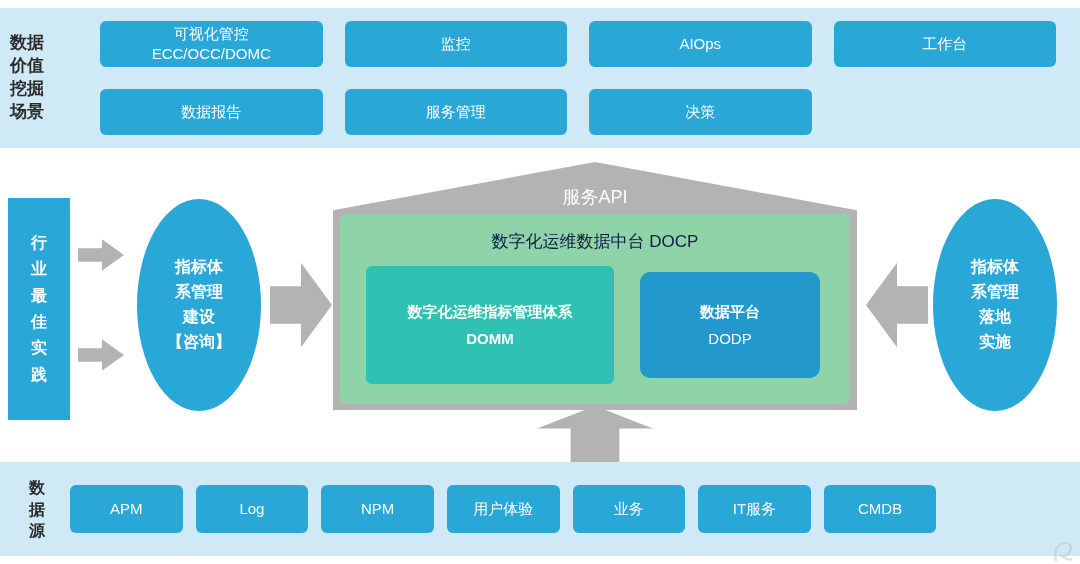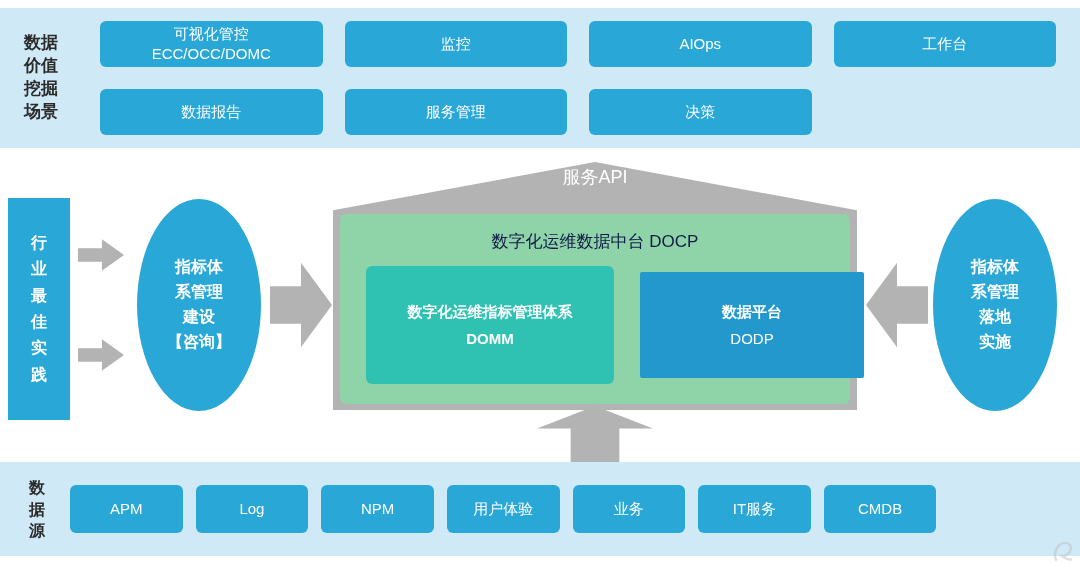--- a/index.html
+++ b/index.html
@@ -6,21 +6,21 @@
   html,body { width:1080px; height:564px; background:#ffffff;
     font-family:"Liberation Sans","DejaVu Sans",sans-serif; }
   .canvas { position:relative; width:1080px; height:564px; background:#fff; overflow:hidden; }
 
   .band { position:absolute; left:0; width:1080px; background:#cfe9f6; }
   .top-band { top:8px; height:140px; }
   .bottom-band { top:462px; height:94px; }
 
   .v-label { position:absolute; color:#2b2b2b; font-weight:bold; font-size:17px;
     line-height:1.35; text-align:center; white-space:pre-line; }
-  .top-label { left:14px; top:50%; transform:translateY(-50%); width:54px; }
+  .top-label { left:0; top:50%; transform:translateY(-50%); width:54px; }
   .bottom-label { left:24px; top:50%; transform:translateY(-50%); width:26px; font-size:16px; }
 
   .top-grid { position:absolute; left:100px; right:24px; top:0; height:100%;
     display:grid; grid-template-columns:repeat(4,1fr); grid-auto-rows:46px;
     column-gap:22px; row-gap:14px; align-content:center;gap:22px; }
   .bottom-grid { position:absolute; left:70px; right:18px; top:50%; transform:translateY(-50%);
     display:grid; grid-template-columns:repeat(8,1fr); gap:13px; height:48px; }
 
   .bluebox { background:#29a7d7; border-radius:6px; color:#fff; display:flex;
     align-items:center; justify-content:center; text-align:center; font-size:15px;
@@ -43,32 +43,32 @@
     clip-path:polygon(0 30%,52% 30%,52% 4%,100% 50%,52% 96%,52% 70%,0 70%); }
   .big-arrow-right { left:270px; top:258px; width:62px; height:94px;
     clip-path:polygon(0 30%,50% 30%,50% 5%,100% 50%,50% 95%,50% 70%,0 70%); }
   .big-arrow-left { left:866px; top:258px; width:62px; height:94px;
     clip-path:polygon(100% 30%,50% 30%,50% 5%,0 50%,50% 95%,50% 70%,100% 70%); }
   .up-arrow { left:537px; top:406px; width:116px; height:56px;
     clip-path:polygon(50% 0,100% 40%,71% 40%,71% 100%,29% 100%,29% 40%,0 40%); }
 
   .house-roof { position:absolute; left:333px; top:162px; width:524px; height:248px;
     background:#b3b3b3; clip-path:polygon(0 100%,0 19.5%,50% 0,100% 19.5%,100% 100%); }
-  .roof-label { position:absolute; left:333px; top:165px; width:524px; text-align:center;
+  .roof-label { position:absolute; left:333px; top:185px; width:524px; text-align:center;
     color:#fff; font-size:18px; }
 
   .green-box { position:absolute; left:340px; top:214px; width:510px; height:190px;
     background:#8fd3a8; border-radius:6px; }
   .green-title { position:absolute; top:16px; left:0; width:100%; text-align:center;
     color:#101c46; font-weight:normal; font-size:17px; }
   .domm { position:absolute; left:26px; top:52px; width:248px; height:118px; background:#2fc1b2;
     border-radius:6px; color:#fff; display:flex; flex-direction:column; align-items:center;
     justify-content:center; font-weight:bold; font-size:15px; line-height:1.8; text-align:center; }
-  .dodp { position:absolute; left:300px; top:58px; width:224px; height:106px; background:#2398cc;
-    border-radius:2px; color:#fff; display:flex; flex-direction:column; align-items:center;
+  .dodp { position:absolute; left:300px; top:58px; width:180px; height:106px; background:#2398cc;
+    border-radius:10px; color:#fff; display:flex; flex-direction:column; align-items:center;
     justify-content:center; font-size:15px; line-height:1.8; text-align:center; }
   .dodp .t { font-weight:bold; }
 
   .watermark { position:absolute; right:8px; bottom:0; width:46px; height:26px; opacity:.45; }
   .watermark svg { width:100%; height:100%; }
 </style>
 </head>
 <body>
 
 <div class="canvas">

